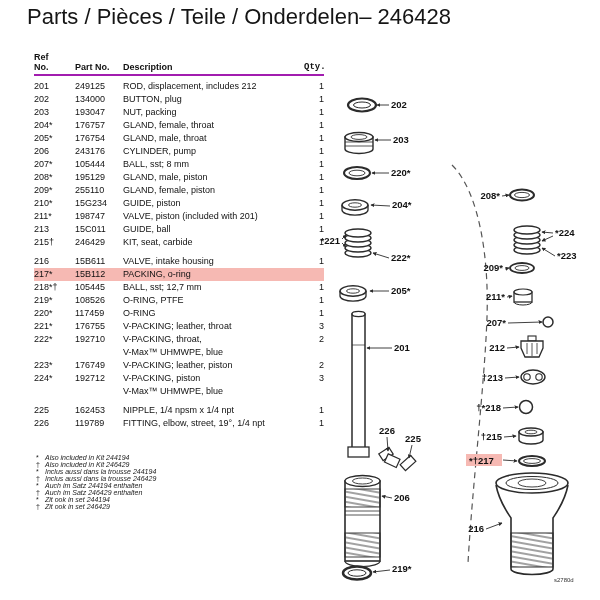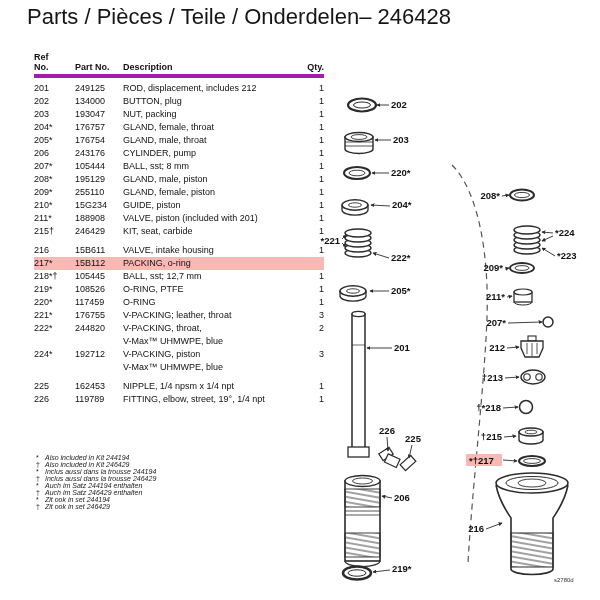--- a/index.html
+++ b/index.html
@@ -13,23 +13,23 @@
   }
   .page { position:absolute; inset:0; width:600px; height:600px; background:#fff; }
   .title {
     position:absolute; top:4px; left:0; width:478px;
     text-align:center; font-size:22px; font-weight:500; color:#151515;
   }
   .table-wrap { position:absolute; left:34px; top:52px; width:290px; }
   table { border-collapse:collapse; width:100%; table-layout:fixed; font-size:9px; }
   thead th {
     text-align:left; font-weight:bold; font-size:9px; line-height:10px;
-    vertical-align:bottom; padding:0 0 2px 0; border-bottom:4px solid #a21caf;
+    vertical-align:bottom; padding:0 0 2px 0; border-bottom:2px solid #a21caf;
   }
-  thead th.qty { text-align:right; }
+  thead th.qty { text-align:center;font-family:Liberation Mono, monospace; }
   tbody td { padding:0; vertical-align:top; line-height:13px; }
   tbody td.qty { text-align:right; }
   tbody tr:first-child td { padding-top:4px; }
   tr.hl td { background:var(--hl, #f6b9b3); }
   tr.gap td { padding-top:6px; }
   .footnotes {
     position:absolute; left:36px; top:454px; width:240px;
     font-style:italic; font-size:7px; line-height:7px; color:#222;
   }
   .fn .sym { display:inline-block; width:9px; font-style:normal; }
@@ -118,22 +118,28 @@
             <td class="qty">1</td>
           </tr>
           <tr>
             <td class="ref">210*</td>
             <td class="part">15G234</td>
             <td class="desc">GUIDE, piston</td>
             <td class="qty">1</td>
           </tr>
           <tr>
             <td class="ref">211*</td>
-            <td class="part">188908</td>
+            <td class="part">198747</td>
             <td class="desc">VALVE, piston (included with 201)</td>
+            <td class="qty">1</td>
+          </tr>
+          <tr>
+            <td class="ref">213</td>
+            <td class="part">15C011</td>
+            <td class="desc">GUIDE, ball</td>
             <td class="qty">1</td>
           </tr>
           <tr>
             <td class="ref">215†</td>
             <td class="part">246429</td>
             <td class="desc">KIT, seat, carbide</td>
             <td class="qty">1</td>
           </tr>
           <tr class="gap">
             <td class="ref">216</td>
@@ -166,29 +172,35 @@
             <td class="qty">1</td>
           </tr>
           <tr>
             <td class="ref">221*</td>
             <td class="part">176755</td>
             <td class="desc">V-PACKING; leather, throat</td>
             <td class="qty">3</td>
           </tr>
           <tr>
             <td class="ref">222*</td>
-            <td class="part">244820</td>
+            <td class="part">192710</td>
             <td class="desc">V-PACKING, throat,</td>
             <td class="qty">2</td>
           </tr>
           <tr>
             <td class="ref"></td>
             <td class="part"></td>
             <td class="desc">V-Max™ UHMWPE, blue</td>
             <td class="qty"></td>
+          </tr>
+          <tr>
+            <td class="ref">223*</td>
+            <td class="part">176749</td>
+            <td class="desc">V-PACKING; leather, piston</td>
+            <td class="qty">2</td>
           </tr>
           <tr>
             <td class="ref">224*</td>
             <td class="part">192712</td>
             <td class="desc">V-PACKING, piston</td>
             <td class="qty">3</td>
           </tr>
           <tr>
             <td class="ref"></td>
             <td class="part"></td>

